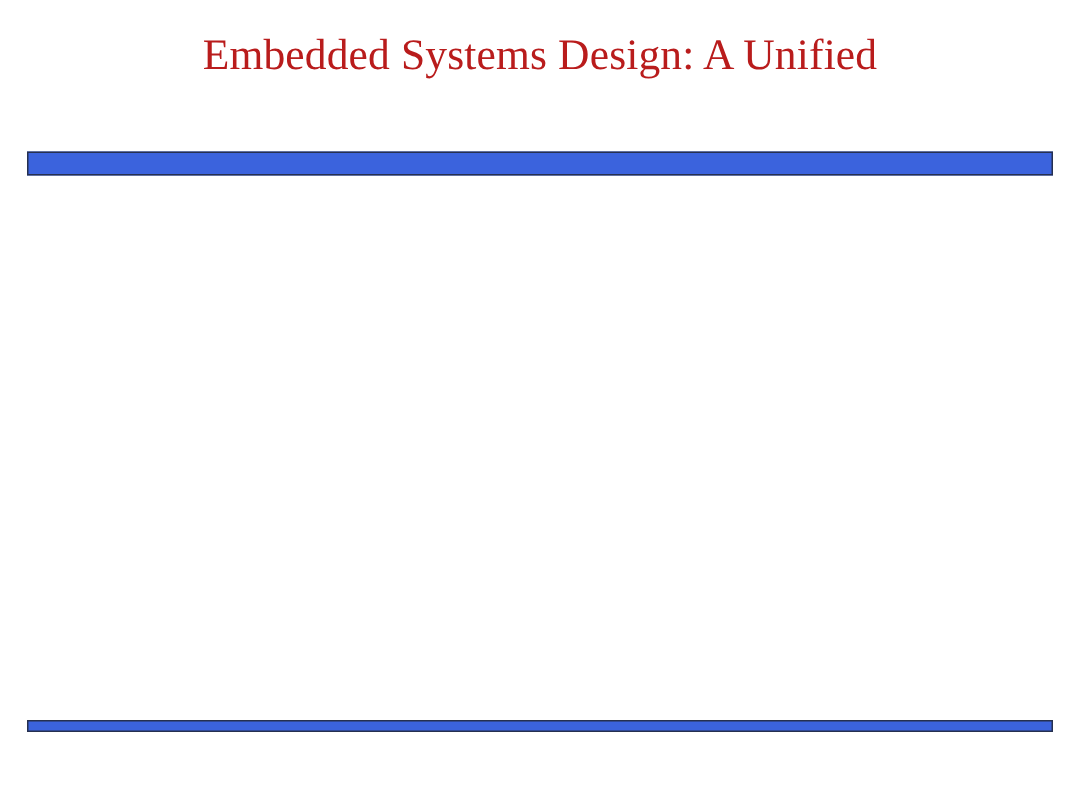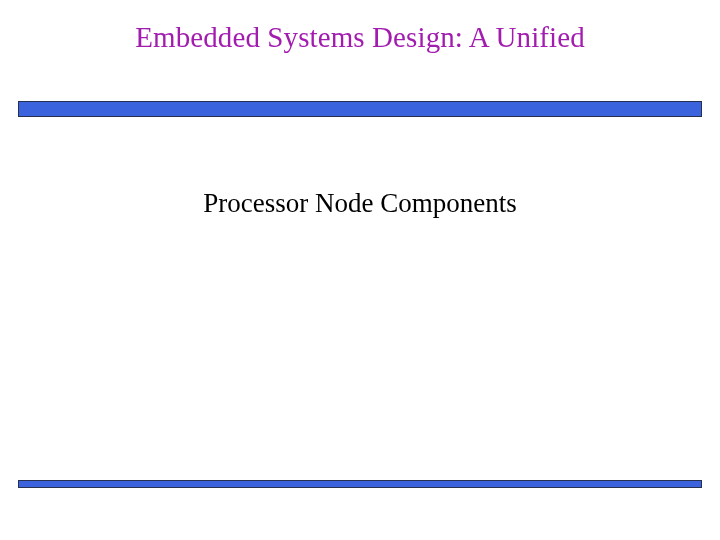--- a/index.html
+++ b/index.html
@@ -29,21 +29,21 @@
     position: absolute;
     left: 36px;
     top: 18px;
     width: 648px;
     text-align: center;
   }
   .title-line {
     font-family: "Liberation Serif", "DejaVu Serif", serif;
     font-size: 29px;
     line-height: 38px;
-    color: #a21caf;
+    color: #b91c1c;
     font-weight: normal;
     letter-spacing: 0.1px;
     white-space: nowrap;
   }
 
   
   .rule {
     position: absolute;
     left: 18px;
     width: 684px;
@@ -90,21 +90,18 @@
 <body>
 
 <div class="slide">
 
   <div class="title-block">
     <div class="title-line">Embedded Systems Design: A Unified</div>
   </div>
 
   <div class="rule rule-top"></div>
 
-  <div class="body-block">
-    <div class="subtitle-line">Processor Node Components</div>
-  </div>
 
   <div class="content-area"></div>
 
   <div class="rule rule-bottom"></div>
 
 </div>
 
 </body></html>

